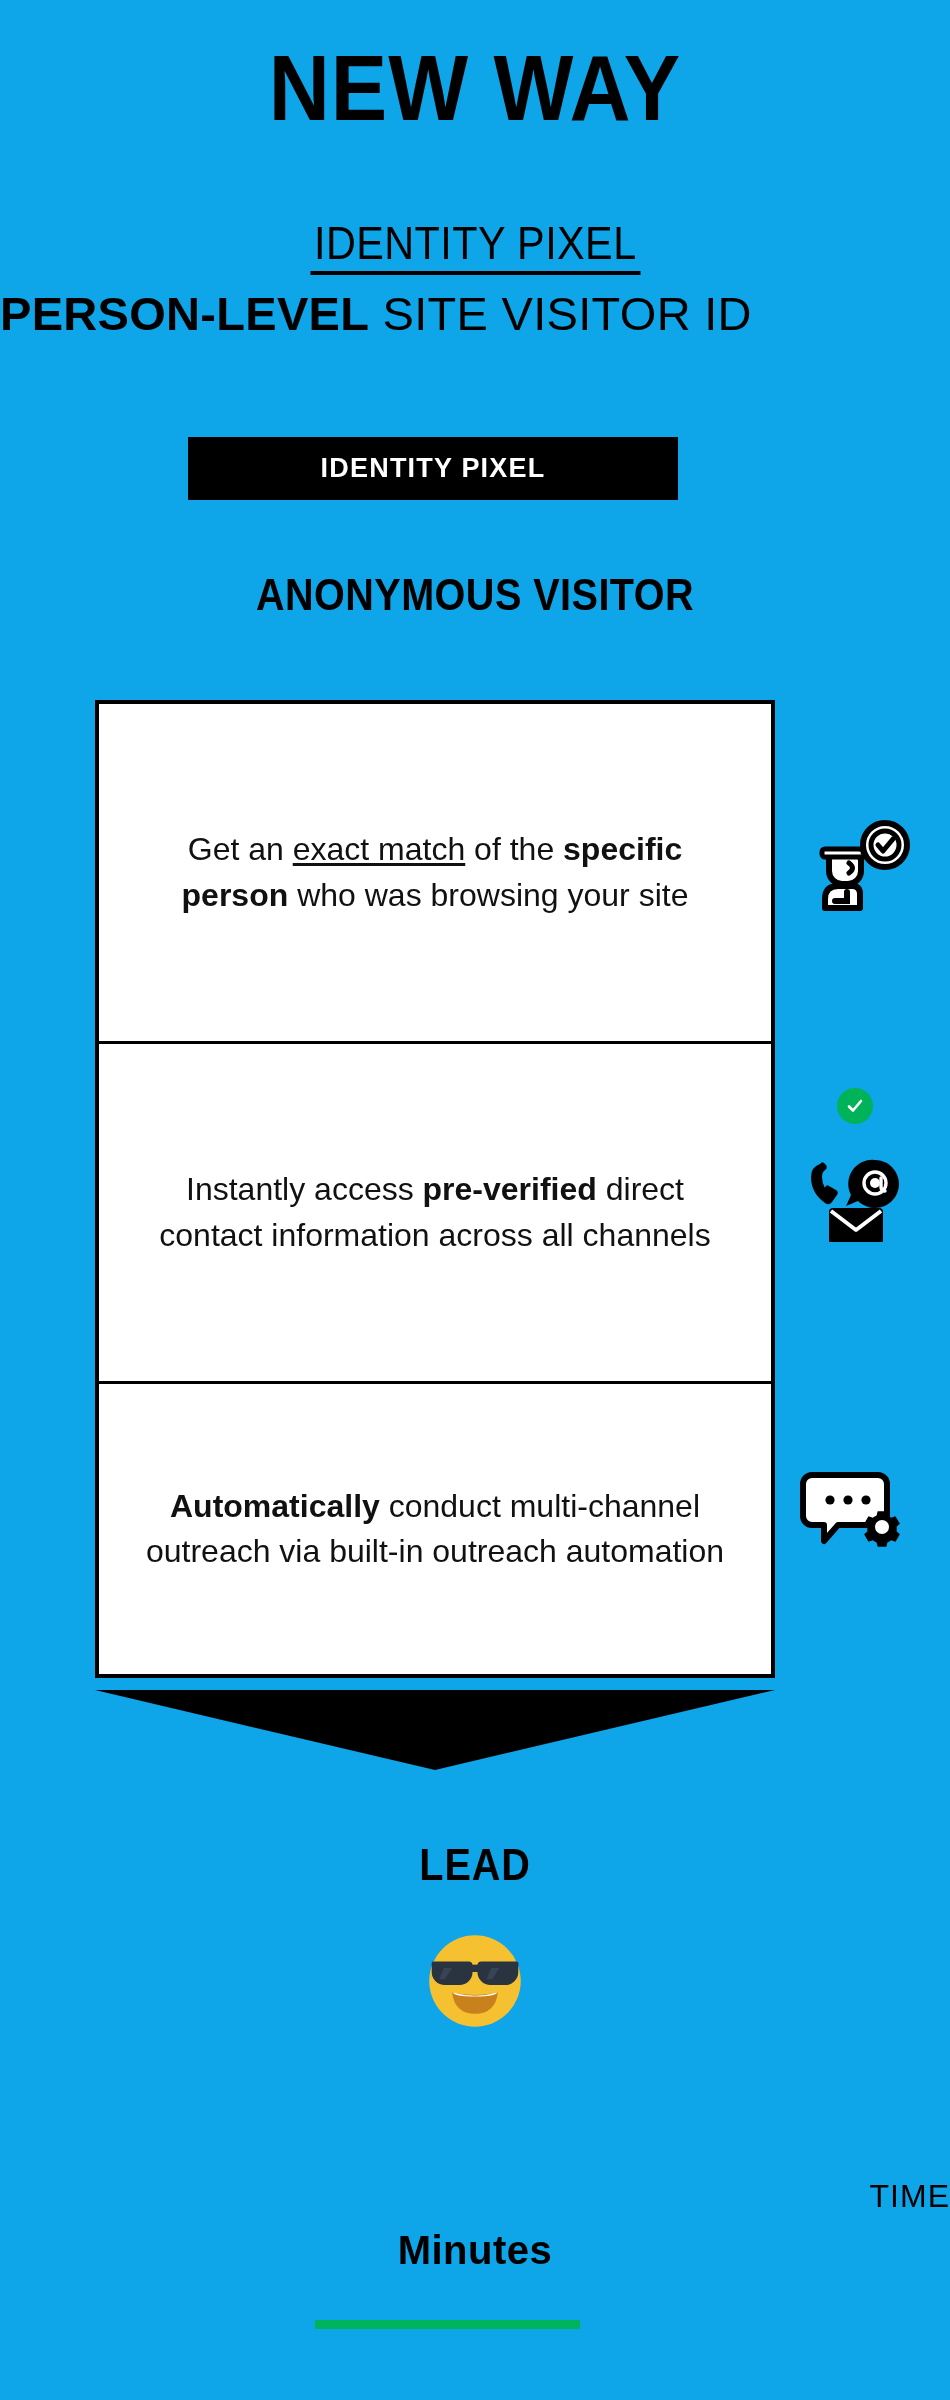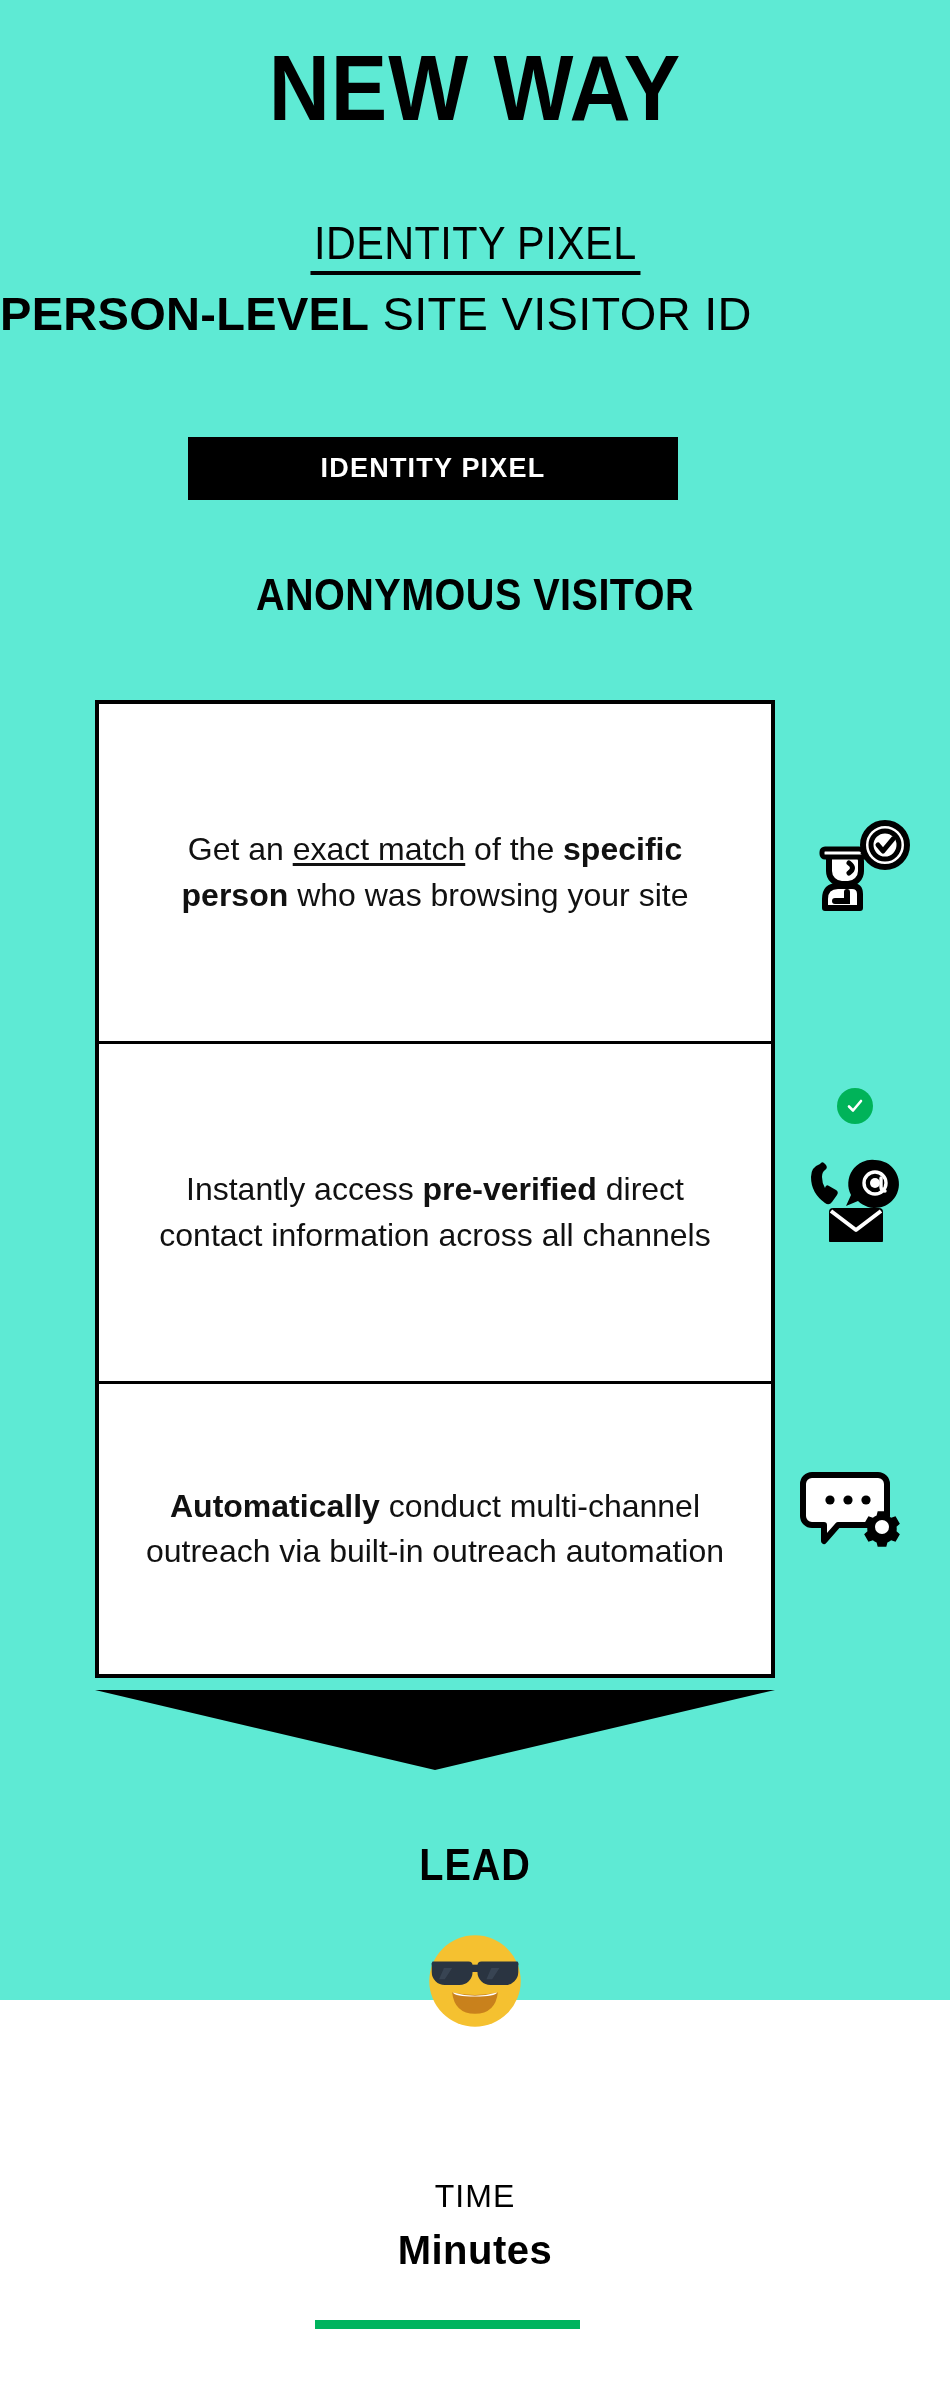--- a/index.html
+++ b/index.html
@@ -13,23 +13,23 @@
 
   body {
     font-family: "Liberation Sans", sans-serif;
     color: #000000;
     position: relative;
     overflow: hidden;
   }
 
   .page {
     width: 950px;
-    height: 2000px;
+    height: 2400px;
     position: relative;
-    background: #5eead4;
+    background: #0ea5e9;
   }
 
   
   .header-title {
     position: absolute;
     top: 42px;
     left: 0;
     width: 950px;
     text-align: center;
     font-family: "Liberation Sans", sans-serif;
@@ -190,21 +190,21 @@
     display: flex;
     justify-content: center;
   }
 
   
   .time-label {
     position: absolute;
     top: 2178px;
     left: 0;
     width: 950px;
-    text-align: center;
+    text-align: right;
     font-size: 32px;
     font-weight: 300;
     letter-spacing: 1px;
   }
   .time-value {
     position: absolute;
     top: 2228px;
     left: 0;
     width: 950px;
     text-align: center;

